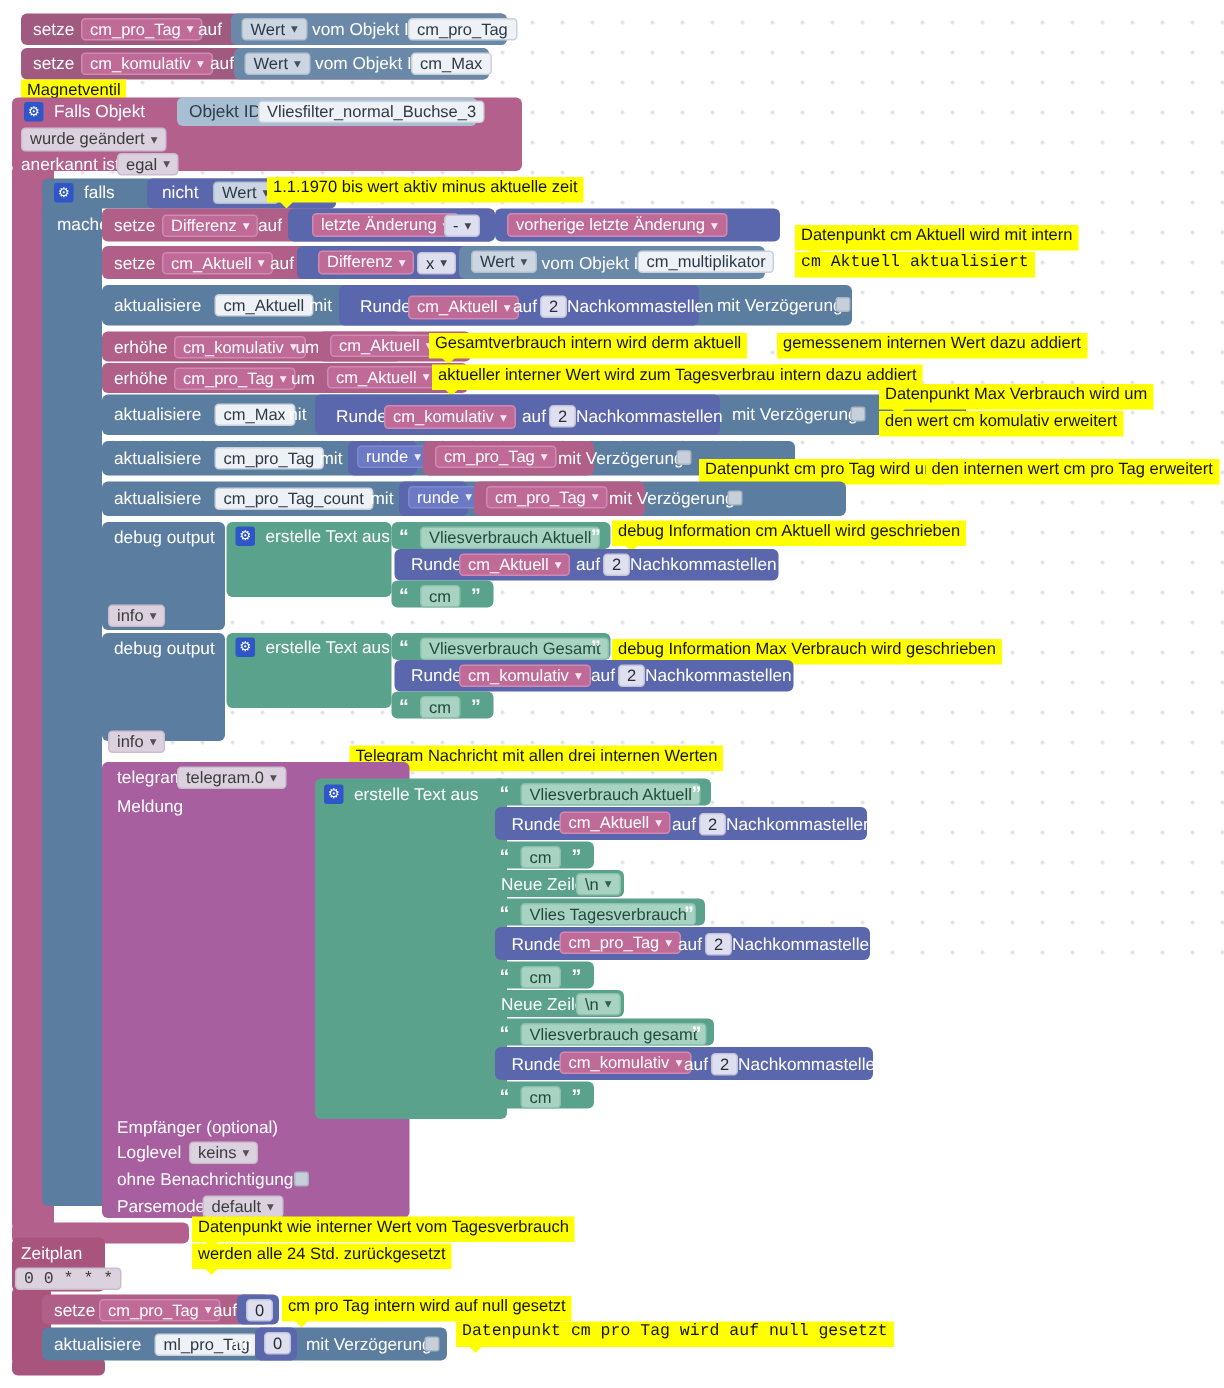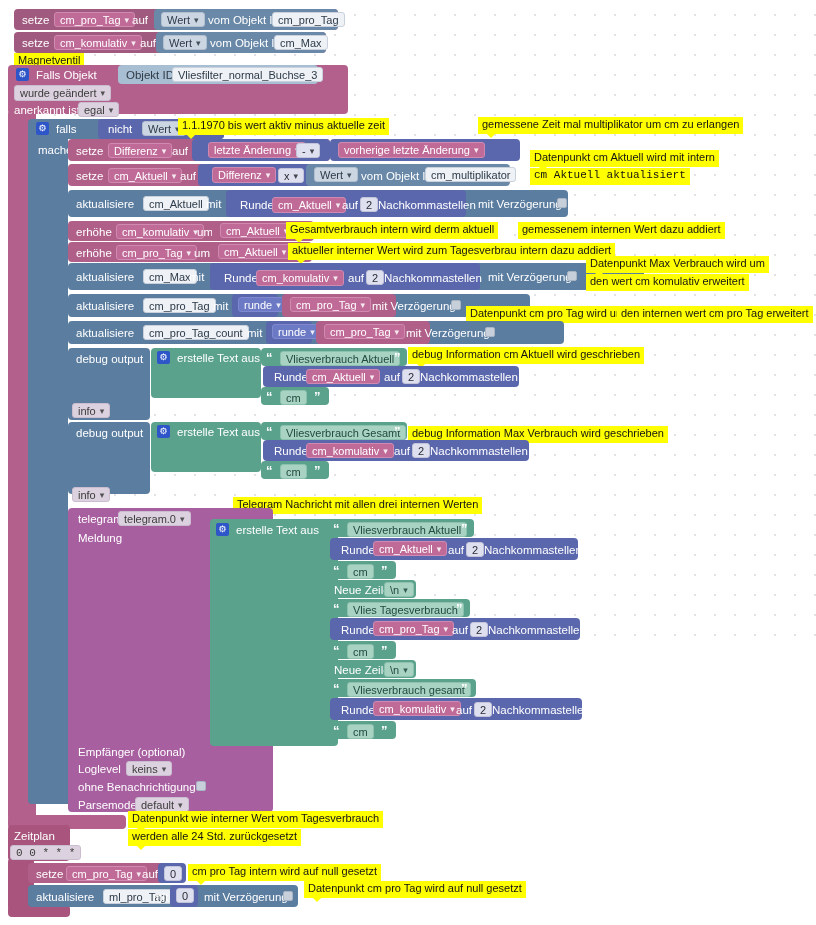--- a/index.html
+++ b/index.html
@@ -120,21 +120,20 @@
   <div class="blk sys" style="left:28px;top:790px;width:216px;height:14px;"></div>
   <div class="gear" style="left:36px;top:122px;">⚙</div>
   <div class="lbl" style="left:56px;top:123px;">falls</div>
   <div class="vblk v-cmp" style="left:98px;top:119px;width:126px;height:20px;background:#5b67ad;"></div>
   <div class="lbl" style="left:108px;top:123px;">nicht</div>
   <div class="field f-sel arrow" style="left:142px;top:121px;">Wert</div>
   <div class="lbl" style="left:38px;top:144px;">mache</div>
 
   <div class="note tail" style="left:178px;top:118px;">1.1.1970 bis wert aktiv minus aktuelle zeit</div>
 
-  <div class="note tail" style="left:478px;top:117px;">gemessene Zeit mal multiplikator um cm zu erlangen</div>
 
   <div class="blk varD" style="left:68px;top:139px;width:262px;height:22px;"></div>
   <div class="lbl" style="left:76px;top:145px;">setze</div>
   <div class="field f-var arrow" style="left:108px;top:143px;">Differenz</div>
   <div class="lbl" style="left:172px;top:145px;">auf</div>
   <div class="vblk v-math" style="left:192px;top:139px;width:138px;height:22px;"></div>
   <div class="field f-var arrow" style="left:208px;top:142px;height:16px;">letzte Änderung</div>
   <div class="field f-num arrow" style="left:296px;top:143px;">-</div>
   <div class="vblk v-math" style="left:330px;top:139px;width:190px;height:22px;"></div>
   <div class="field f-var arrow" style="left:338px;top:142px;height:16px;">vorherige letzte Änderung</div>
@@ -372,15 +371,15 @@
   <div class="note tail" style="left:188px;top:864px;">cm pro Tag intern wird auf null gesetzt</div>
 
   <div class="blk sys" style="left:28px;top:885px;width:270px;height:22px;"></div>
   <div class="lbl" style="left:36px;top:891px;">aktualisiere</div>
   <div class="field f-wht" style="left:103px;top:889px;">ml_pro_Tag</div>
   <div class="lbl" style="left:153px;top:891px;">mit</div>
   <div class="vblk v-math" style="left:170px;top:885px;width:28px;height:22px;"></div>
   <div class="field f-num" style="left:176px;top:888px;">0</div>
   <div class="lbl" style="left:204px;top:891px;">mit Verzögerung</div>
   <div class="cbox" style="left:283px;top:891px;"></div>
-  <div class="note tail" style="left:304px;top:881px;">Datenpunkt cm pro Tag wird auf null gesetzt</div>
+  <div class="note tail" style="left:304px;top:881px;font-family:Liberation Mono, monospace;">Datenpunkt cm pro Tag wird auf null gesetzt</div>
 
 </div>
 
 </body></html>

